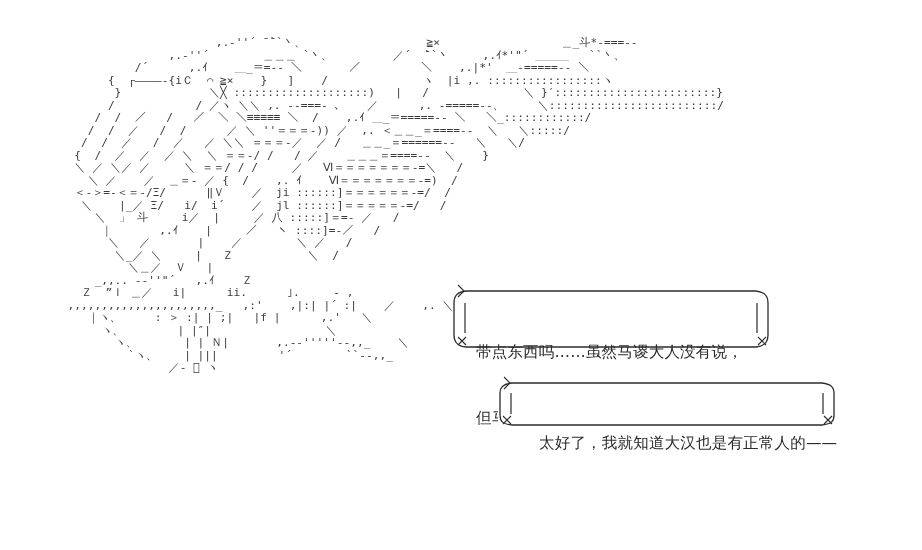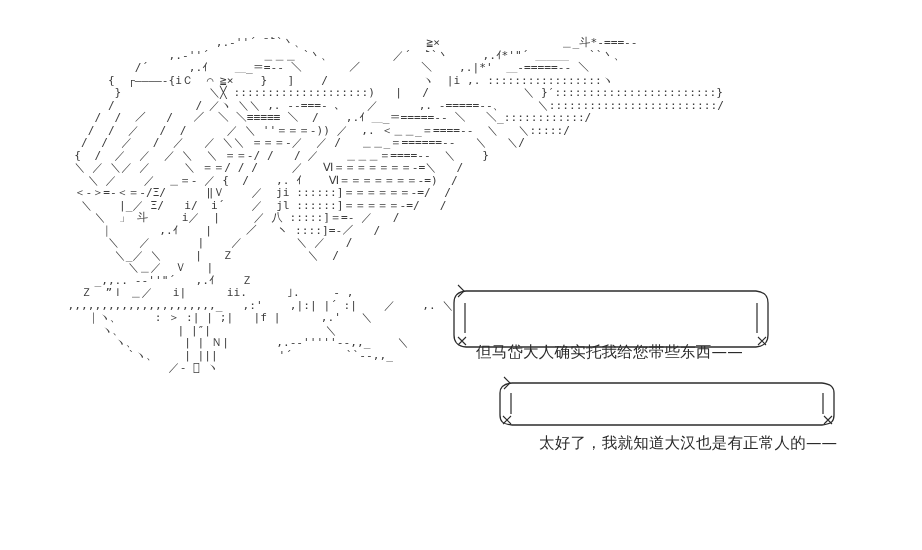--- a/index.html
+++ b/index.html
@@ -127,20 +127,21 @@
       <path d="M 14 64 L 304 64" stroke="#2b2b2b" stroke-width="1.4" fill="none"></path>
       <path d="M 14 8 C 4 9, 2 14, 2 20 L 2 52 C 2 58, 4 63, 14 64" stroke="#2b2b2b" stroke-width="1.3" fill="none"></path>
       <path d="M 304 8 C 314 9, 316 14, 316 20 L 316 52 C 316 58, 314 63, 304 64" stroke="#2b2b2b" stroke-width="1.3" fill="none"></path>
       <path d="M 13 20 L 13 50" stroke="#2b2b2b" stroke-width="1.2" fill="none"></path>
       <path d="M 305 20 L 305 50" stroke="#2b2b2b" stroke-width="1.2" fill="none"></path>
       <path d="M 6 2 L 12 8 L 6 14" stroke="#2b2b2b" stroke-width="1.1" fill="none"></path>
       <path d="M 6 54 L 14 62 M 14 54 L 6 62" stroke="#2b2b2b" stroke-width="1.1" fill="none"></path>
       <path d="M 306 54 L 314 62 M 314 54 L 306 62" stroke="#2b2b2b" stroke-width="1.1" fill="none"></path>
     </svg>
     <div class="bubble-text">
+      <div>带点东西吗……虽然马谡大人没有说，</div>
       <div>但马岱大人确实托我给您带些东西——</div>
     </div>
   </div>
 
   <div class="bubble" id="bubble-2">
     <svg class="bubble-frame" viewBox="0 0 338 56" preserveAspectRatio="none">
       <path d="M 14 7 L 324 7" stroke="#2b2b2b" stroke-width="1.4" fill="none"></path>
       <path d="M 14 49 L 324 49" stroke="#2b2b2b" stroke-width="1.4" fill="none"></path>
       <path d="M 14 7 C 4 8, 2 12, 2 17 L 2 39 C 2 45, 4 48, 14 49" stroke="#2b2b2b" stroke-width="1.3" fill="none"></path>
       <path d="M 324 7 C 334 8, 336 12, 336 17 L 336 39 C 336 45, 334 48, 324 49" stroke="#2b2b2b" stroke-width="1.3" fill="none"></path>

